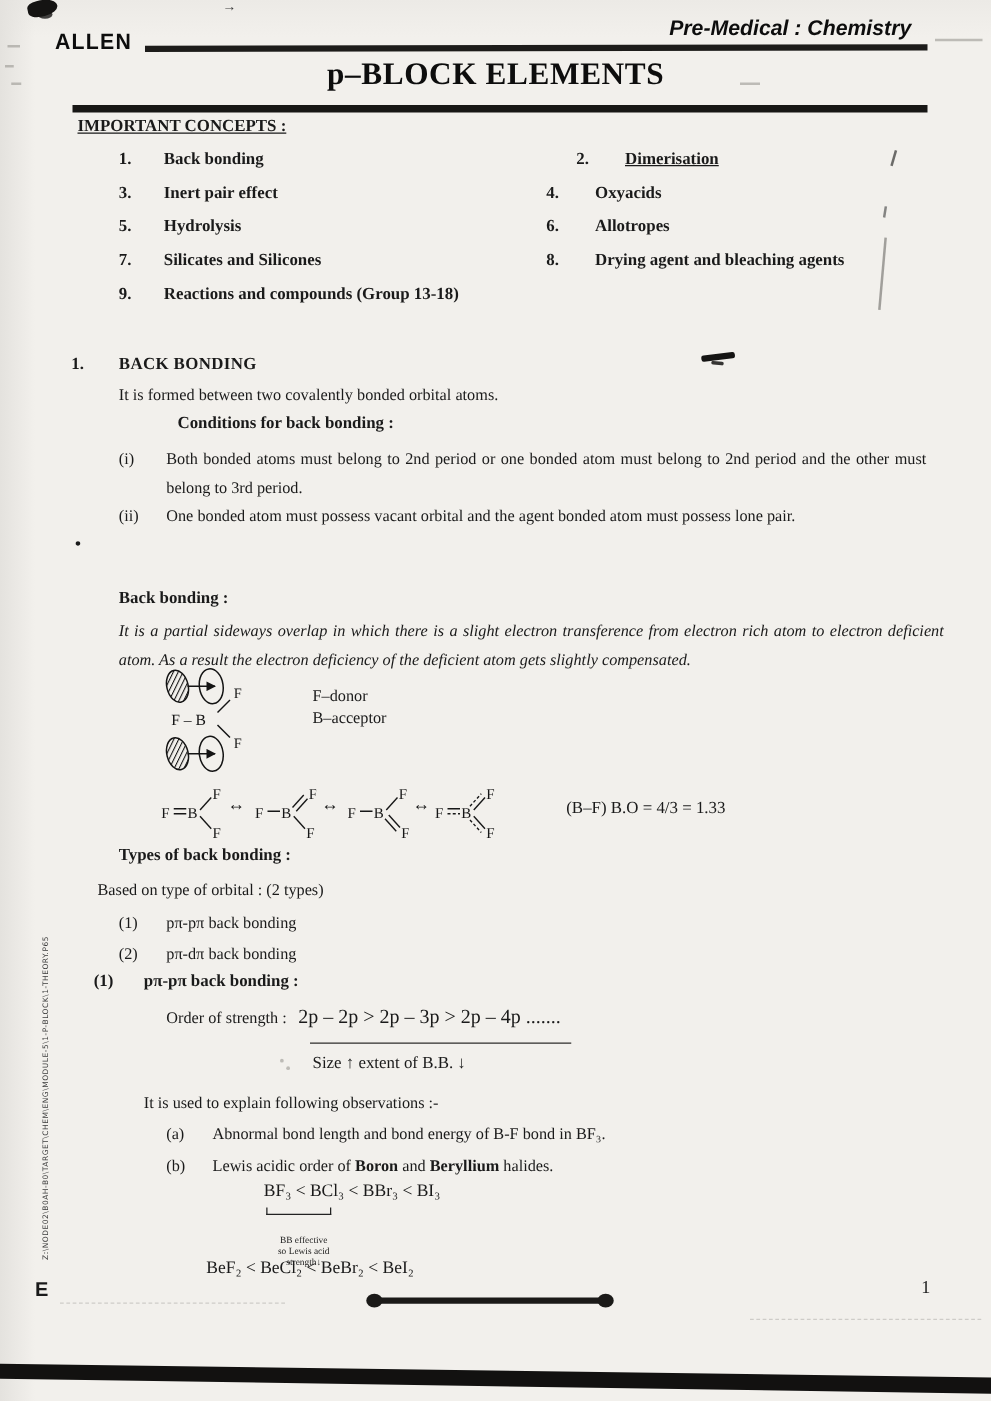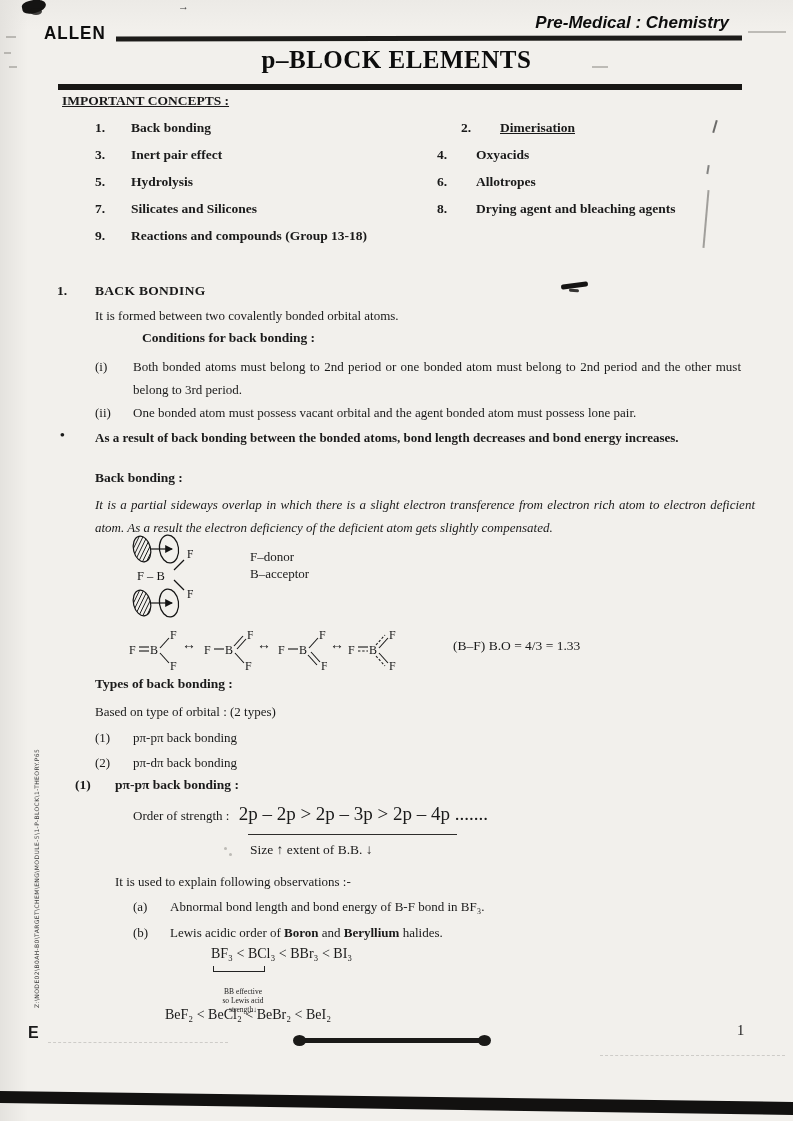--- a/index.html
+++ b/index.html
@@ -94,21 +94,20 @@
   <div class="abs h-bold" style="left:95px;top:283px;letter-spacing:.3px;">BACK BONDING</div>
   <div class="abs body-txt" style="left:95px;top:304px;">It is formed between two covalently bonded orbital atoms.</div>
   <div class="abs h-bold" style="left:95px;top:330px;margin-left:47px;">Conditions for back bonding :</div>
 
   <div class="abs body-txt" style="left:95px;top:355px;">(i)</div>
   <div class="abs body-txt just" style="left:133px;top:355px;width:608px;">Both bonded atoms must belong to 2nd period or one bonded atom must belong to 2nd period and the other must belong to 3rd period.</div>
   <div class="abs body-txt" style="left:95px;top:401px;">(ii)</div>
   <div class="abs body-txt" style="left:133px;top:401px;width:615px;">One bonded atom must possess vacant orbital and the agent bonded atom must possess lone pair.</div>
 
   <div class="abs h-bold" style="left:60px;top:427px;">•</div>
-  <div class="abs body-txt b just" style="left:95px;top:427px;width:645px;line-height:22px;">As a result of back bonding between the bonded atoms, bond length decreases and bond energy increases.</div>
 
   <div class="abs h-bold" style="left:95px;top:470px;">Back bonding :</div>
   <div class="abs body-txt just" style="left:95px;top:494px;width:660px;line-height:22.5px;font-style:italic;">It is a partial sideways overlap in which there is a slight electron transference from electron rich atom to electron deficient atom. As a result the electron deficiency of the deficient atom gets slightly compensated.</div>
 
   <svg class="abs" style="left:127px;top:532px;" width="85" height="92" viewBox="0 0 85 92">
     <defs>
       <pattern id="hatch" width="3.5" height="3.5" patternUnits="userSpaceOnUse" patternTransform="rotate(40)">
         <rect width="3.5" height="3.5" fill="#f2f0ec"></rect>
         <line x1="0" y1="0" x2="0" y2="3.5" stroke="#141414" stroke-width="1.7"></line>
       </pattern>
@@ -192,32 +191,32 @@
     <g fill="#171717" font-family="Liberation Serif, serif" font-size="12">
       <text x="1" y="28">F</text>
       <text x="22" y="28">B</text>
       <text x="42" y="13">F</text>
       <text x="42" y="44">F</text>
     </g>
   </svg>
   <div class="abs" style="left:453px;top:638px;font-size:13.5px;">(B–F) B.O = 4/3 = 1.33</div>
 
   <div class="abs h-bold" style="left:95px;top:676px;">Types of back bonding :</div>
-  <div class="abs body-txt" style="left:95px;top:700px;">Based on type of orbital : (2 types)</div>
+  <div class="abs body-txt" style="left:78px;top:700px;">Based on type of orbital : (2 types)</div>
   <div class="abs body-txt" style="left:95px;top:726px;">(1)</div>
   <div class="abs body-txt" style="left:133px;top:726px;">pπ-pπ back bonding</div>
   <div class="abs body-txt" style="left:95px;top:751px;">(2)</div>
   <div class="abs body-txt" style="left:133px;top:751px;">pπ-dπ back bonding</div>
 
   <div class="abs h-bold" style="left:75px;top:777px;">(1)</div>
   <div class="abs h-bold" style="left:115px;top:777px;">pπ-pπ back bonding :</div>
 
   <div class="abs body-txt" style="left:133px;top:802px;">
     <span>Order of strength :</span>
-    <span style="font-size:19px;margin-left:6px;">2p – 2p &gt; 2p – 3p &gt; 2p – 4p .......</span>
+    <span style="font-size:16px;margin-left:6px;">2p – 2p &gt; 2p – 3p &gt; 2p – 4p .......</span>
   </div>
   <div class="abs order-line" style="left:248px;top:834px;width:209px;"></div>
   <div class="abs noise" style="left:224px;top:847px;width:3px;height:3px;border-radius:50%;"></div>
   <div class="abs noise" style="left:229px;top:853px;width:3px;height:3px;border-radius:50%;"></div>
   <div class="abs" style="left:250px;top:842px;font-size:13.5px;">Size ↑ extent of B.B. ↓</div>
 
   <div class="abs body-txt" style="left:115px;top:870px;">It is used to explain following observations :-</div>
   <div class="abs body-txt" style="left:133px;top:895px;">(a)</div>
   <div class="abs body-txt" style="left:170px;top:895px;">Abnormal bond length and bond energy of B-F bond in BF₃.</div>
   <div class="abs body-txt" style="left:133px;top:921px;">(b)</div>

